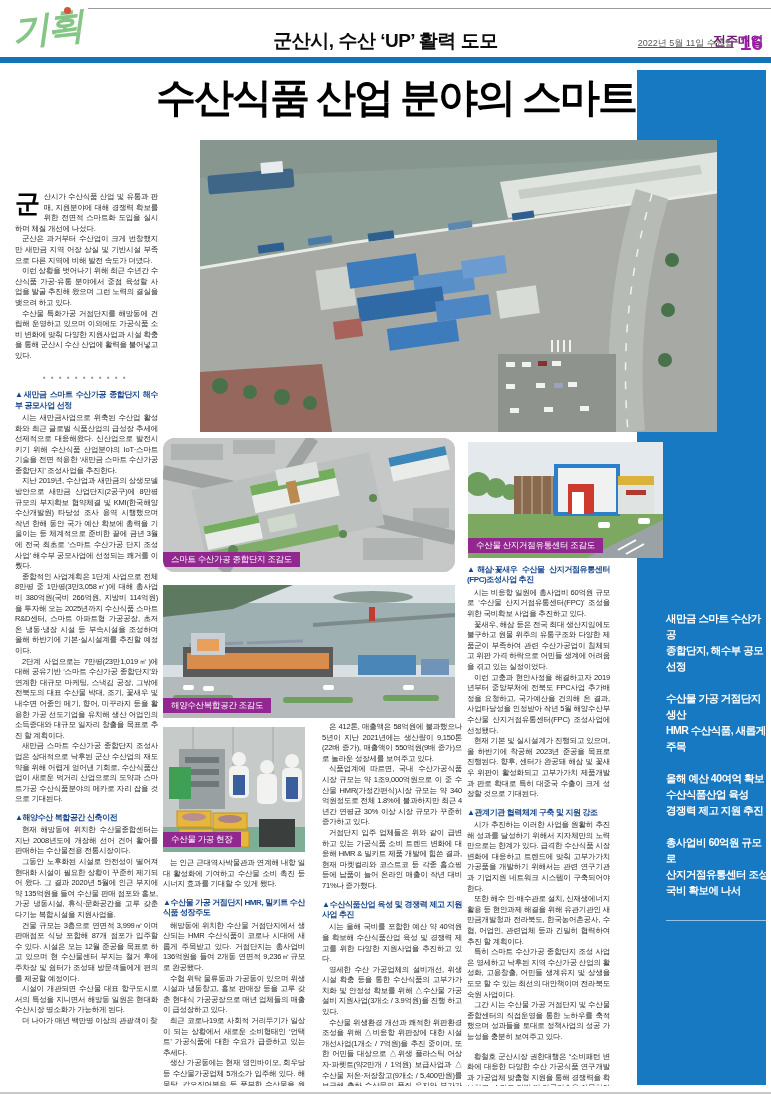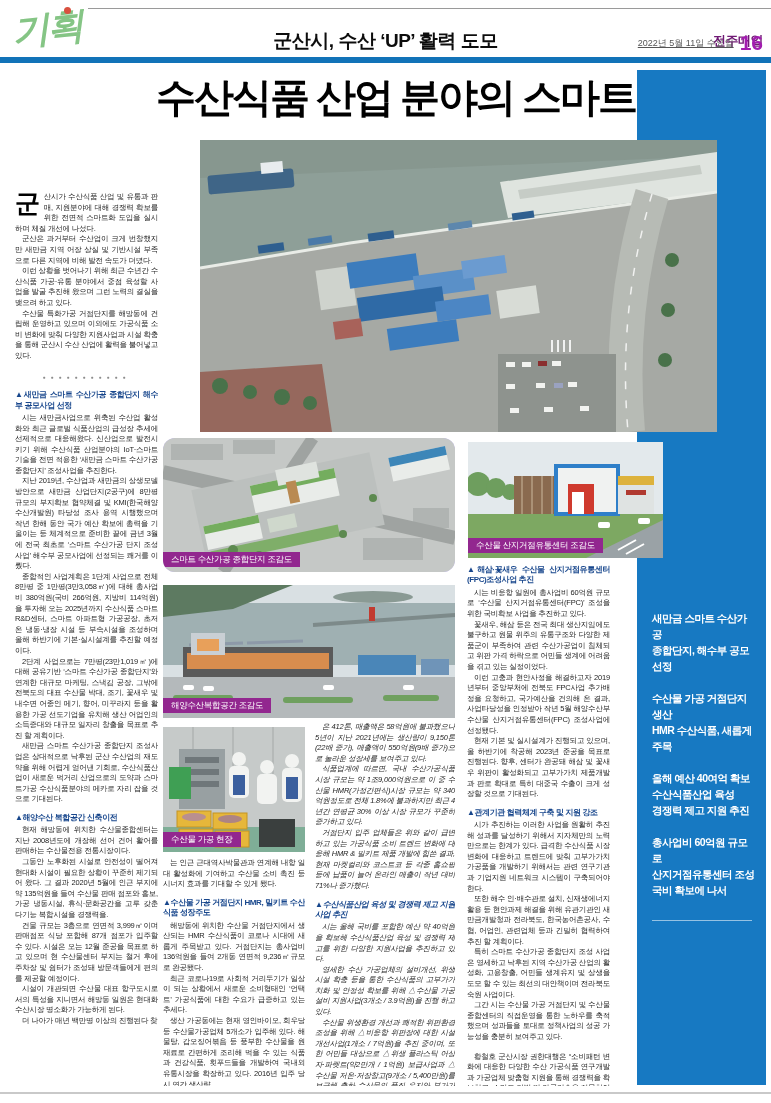--- a/index.html
+++ b/index.html
@@ -22,21 +22,21 @@
   .page-num { font-size:21px; font-weight:bold; color:#a21caf; line-height:20px; }
   .blue-bar { position:absolute; left:0; top:57px; width:771px; height:6px; background:#1273b8; }
   
   .headline {
     position:absolute; left:90px; top:70px; width:650px; text-align:center;
     font-family:"Liberation Serif", serif; font-weight:bold; font-size:40px;
     letter-spacing:-2px; color:#000;
   }
   
   .sidebar { position:absolute; left:637px; top:70px; width:129px; height:1015px; background:#1779c2; z-index:1; }
-  .sidebar-inner { position:absolute; left:15px; top:540px; width:104px; }
+  .sidebar-inner { position:absolute; left:29px; top:540px; width:104px; }
   .sidebar-item { color:#fff; font-size:10.5px; font-weight:bold; line-height:16px; margin-bottom:16px; white-space:pre-line; letter-spacing:-0.5px; }
   .sidebar-rule { width:100px; height:0; border-top:1px solid rgba(255,255,255,0.55); margin-top:22px; }
   
   .photo { position:absolute; overflow:hidden; background:#c4b5fd; }
   .photo svg { display:block; }
   #photo-main { left:200px; top:140px; width:517px; height:292px; z-index:3; }
   #img-complex { left:163px; top:438px; width:292px; height:134px; z-index:2;border-radius:12px; }
   #img-fpc { left:468px; top:442px; width:195px; height:116px; z-index:3; }
   #img-marine { left:163px; top:585px; width:292px; height:133px; z-index:2; }
   #img-processing { left:163px; top:727px; width:142px; height:125px; z-index:2;text-align:center; }
@@ -44,21 +44,21 @@
     position:absolute; left:0; bottom:5px; background:#92278f; color:#fff;
     font-size:8.5px; line-height:9px; padding:3px 8px; letter-spacing:-0.3px; white-space:nowrap;
   }
   
   .col {
     position:absolute; overflow:hidden; text-align:justify;
     font-size:7.5px; line-height:10.6px; letter-spacing:-0.2px; color:#1d1d1d;
   }
   #col1 { left:15px;  top:192px; width:143px; height:893px; }
   #col2 { left:163px; top:858px; width:142px; height:228px; }
-  #col3 { left:315px; top:722px; width:140px; height:364px;font-style:italic; }
+  #col3 { left:322px; top:722px; width:140px; height:364px; }
   #col4 { left:467px; top:565px; width:143px; height:521px; }
   .para { margin:0; text-indent:7px; }
   .lead { text-indent:0; }
   .dropcap { float:left; font-size:25px; line-height:21px; font-weight:bold; margin:1px 4px 0 0; color:#000; font-family:"Liberation Serif", serif; }
   .sec-head { margin:8px 0 2px; font-size:8px; font-weight:bold; color:#17468c; line-height:10.4px; letter-spacing:-0.4px; }
   .sec-head:first-child { margin-top:0; }
   .dots { margin:10px 0 4px; text-align:center; color:#8c8c8c; font-size:5px; letter-spacing:5px; }
   .spacer { height:9px; }
   
   .bottom-rule { position:absolute; left:0; top:1092px; width:771px; height:2px; background:#c9c9c9; }
@@ -313,29 +313,30 @@
       <p class="para">수산물 특화가공 거점단지를 해망동에 건립해 운영하고 있으며 이외에도 가공식품 소비 변화에 맞춰 다양한 지원사업과 시설 확충을 통해 군산시 수산 산업에 활력을 불어넣고 있다.</p>
       <div class="dots">●●●●●●●●●●●</div>
       <div class="sec-head">▲새만금 스마트 수산가공 종합단지 해수부 공모사업 선정</div>
       <p class="para">시는 새만금사업으로 위축된 수산업 활성화와 최근 글로벌 식품산업의 급성장 추세에 선제적으로 대응해왔다. 신산업으로 발전시키기 위해 수산식품 산업분야의 IoT·스마트 기술을 전면 적용한 ‘새만금 스마트 수산가공종합단지’ 조성사업을 추진한다.</p>
       <p class="para">지난 2019년, 수산업과 새만금의 상생모델 방안으로 새만금 산업단지(2공구)에 8만평 규모의 부지확보 협약체결 및 KMI(한국해양수산개발원) 타당성 조사 용역 시행했으며 작년 한해 동안 국가 예산 확보에 총력을 기울이는 등 체계적으로 준비한 끝에 금년 3월에 전국 최초로 ‘스마트 수산가공 단지 조성사업’ 해수부 공모사업에 선정되는 쾌거를 이뤘다.</p>
       <p class="para">종합적인 사업계획은 1단계 사업으로 전체 8만평 중 1만평(3만3,058㎡)에 대해 총사업비 380억원(국비 266억원, 지방비 114억원)을 투자해 오는 2025년까지 수산식품 스마트 R&amp;D센터, 스마트 아파트형 가공공장, 초저온 냉동·냉장 시설 등 부속시설을 조성하며 올해 하반기에 기본·실시설계를 추진할 예정이다.</p>
       <p class="para">2단계 사업으로는 7만평(23만1,019㎡)에 대해 공유기반 ‘스마트 수산가공 종합단지’와 연계한 대규모 마케팅, 스낵김 공장, 그밖에 전북도의 대표 수산물 박대, 조기, 꽃새우 및 내수면 어종인 메기, 향어, 미꾸라지 등을 활용한 가공 선도기업을 유치해 생산 어업인의 소득증대와 대규모 일자리 창출을 목표로 추진 할 계획이다.</p>
       <p class="para">새만금 스마트 수산가공 종합단지 조성사업은 상대적으로 낙후된 군산 수산업의 재도약을 위해 어렵게 얻어낸 기회로, 수산식품산업이 새로운 먹거리 산업으로의 도약과 스마트가공 수산식품분야의 메카로 자리 잡을 것으로 기대된다.</p>
       <div class="sec-head">▲해양수산 복합공간 신축이전</div>
       <p class="para">현재 해망동에 위치한 수산물종합센터는 지난 2008년도에 개장해 선어 건어 활어를 판매하는 수산물전용 전통시장이다.</p>
-      <p class="para">그동안 노후화된 시설로 안전성이 떨어져 현대화 시설이 필요한 상황이 꾸준히 제기되어 왔다. 그 결과 2020년 5월에 인근 부지에 약 135억원을 들여 수산물 판매 점포와 홍보, 가공 냉동시설, 휴식·문화공간을 고루 갖춘 다기능 복합시설을 경쟁력을.</p>
+      <p class="para">그동안 노후화된 시설로 안전성이 떨어져 현대화 시설이 필요한 상황이 꾸준히 제기되어 왔다. 그 결과 2020년 5월에 인근 부지에 약 135억원을 들여 수산물 판매 점포와 홍보, 가공 냉동시설, 휴식·문화공간을 고루 갖춘 다기능 복합시설을 지원사업을.</p>
       <p class="para">건물 규모는 3층으로 연면적 3,999㎡이며 판매점포 식당 포함해 87개 점포가 입주할 수 있다. 시설은 오는 12월 준공을 목표로 하고 있으며 현 수산물센터 부지는 철거 후에 주차장 및 쉼터가 조성돼 방문객들에게 편의를 제공할 예정이다.</p>
       <p class="para">시설이 개관되면 수산물 대표 항구도시로서의 특성을 지니면서 해망동 일원은 현대화 수산시장 명소화가 가능하게 된다.</p>
-      <p class="para">더 나아가 매년 백만명 이상의 진행된다 찾</p>
+      <p class="para">더 나아가 매년 백만명 이상의 관광객이 찾</p>
     </div>
   <div class="col" id="col2">
       <p class="para">는 인근 근대역사박물관과 연계해 내항 일대 활성화에 기여하고 수산물 소비 촉진 등 시너지 효과를 기대할 수 있게 됐다.</p>
       <div class="sec-head">▲수산물 가공 거점단지 HMR, 밀키트 수산식품 성장주도</div>
       <p class="para">해망동에 위치한 수산물 거점단지에서 생산되는 HMR 수산식품이 코로나 시대에 새롭게 주목받고 있다. 거점단지는 총사업비 136억원을 들여 2개동 연면적 9,236㎡규모로 완공됐다.</p>
+      <p class="para">수협 위탁 물류동과 가공동이 있으며 위생시설과 냉동창고, 홍보 판매장 등을 고루 갖춘 현대식 가공공장으로 매년 업체들의 매출이 급성장하고 있다.</p>
       <p class="para">최근 코로나19로 사회적 거리두기가 일상이 되는 상황에서 새로운 소비형태인 ‘언택트’ 가공식품에 대한 수요가 급증하고 있는 추세다.</p>
       <p class="para">생산 가공동에는 현재 영인바이오, 회우당 등 수산물가공업체 5개소가 입주해 있다. 해물탕, 갑오징어볶음 등 풍부한 수산물을 원재료로 간편하게 조리해 먹을 수 있는 식품과 건강식품, 횟푸드들을 개발하여 국내외 유통시장을 확장하고 있다. 2016년 입주 당시 연간 생산량</p>
     </div>
   <div class="col" id="col3">
       <p class="para">은 412톤, 매출액은 58억원에 불과했으나 5년이 지난 2021년에는 생산량이 9,150톤(22배 증가), 매출액이 550억원(9배 증가)으로 놀라운 성장세를 보여주고 있다.</p>
       <p class="para">식품업계에 따르면, 국내 수산가공식품 시장 규모는 약 1조9,000억원으로 이 중 수산물 HMR(가정간편식)시장 규모는 약 340억원정도로 전체 1.8%에 불과하지만 최근 4년간 연평균 30% 이상 시장 규모가 꾸준히 증가하고 있다.</p>
       <p class="para">거점단지 입주 업체들은 위와 같이 급변하고 있는 가공식품 소비 트렌드 변화에 대응해 HMR &amp; 밀키트 제품 개발에 힘쓴 결과, 현재 마켓컬리와 코스트코 등 각종 홈쇼핑 등에 납품이 늘어 온라인 매출이 작년 대비 71%나 증가했다.</p>
       <div class="sec-head">▲수산식품산업 육성 및 경쟁력 제고 지원사업 추진</div>
       <p class="para">시는 올해 국비를 포함한 예산 약 40억원을 확보해 수산식품산업 육성 및 경쟁력 제고를 위한 다양한 지원사업을 추진하고 있다.</p>
       <p class="para">영세한 수산 가공업체의 설비개선, 위생시설 확충 등을 통한 수산식품의 고부가가치화 및 안정성 확보를 위해 △수산물 가공설비 지원사업(3개소 / 3.9억원)을 진행 하고 있다.</p>

